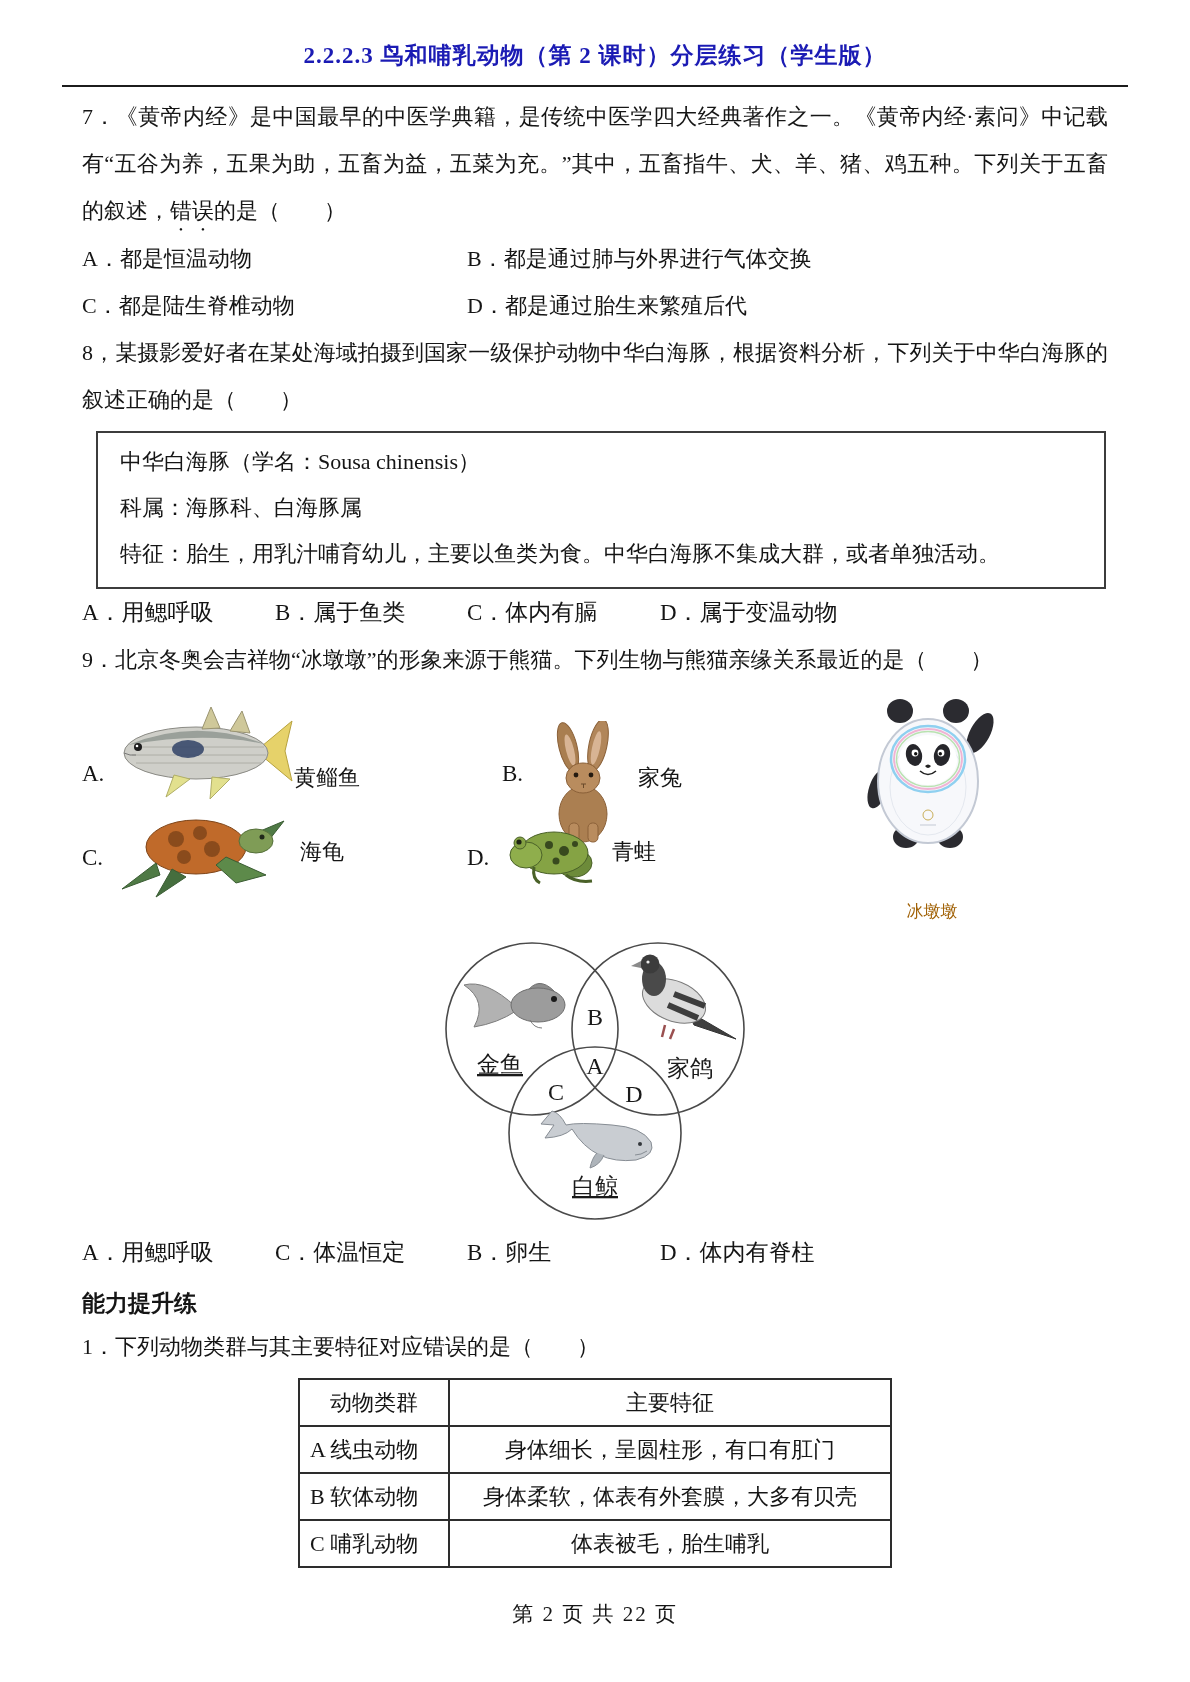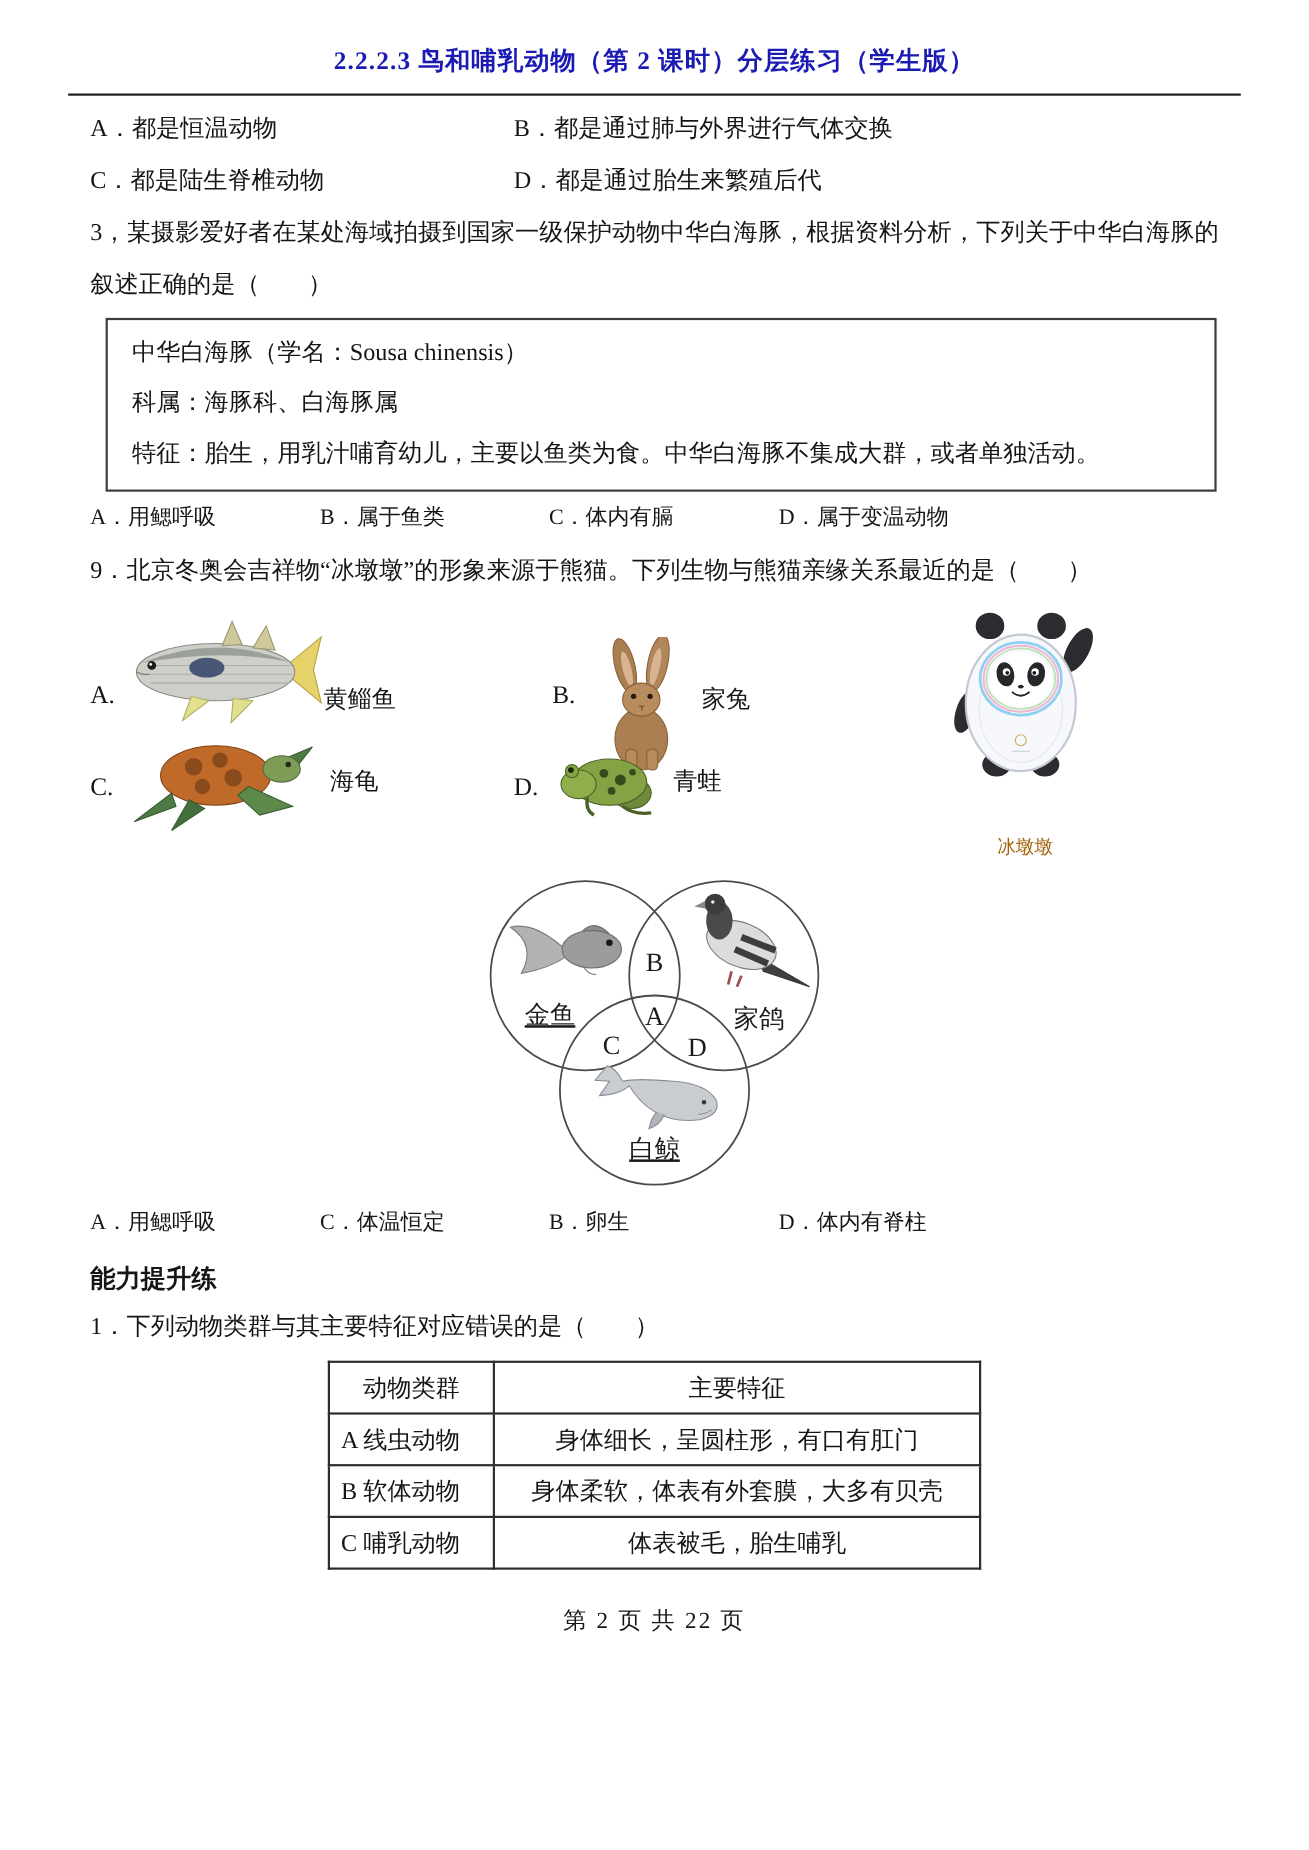--- a/index.html
+++ b/index.html
@@ -6,21 +6,21 @@
   body{width:1190px;height:1682px;overflow:hidden;position:relative;
        font-family:"Liberation Serif","DejaVu Serif",serif;color:#151515;}
   .page{box-sizing:border-box;width:1190px;height:1682px;padding:36px 82px 0 82px;}
   h1.title{margin:0;padding-top:4px;text-align:center;font-size:23px;font-weight:bold;
            color:#1b1bb4;letter-spacing:1px;}
   .rule{border-top:2px solid #1c1c1c;margin:14px -20px 6px -20px;height:0;}
   .para{font-size:22px;line-height:47px;text-align:justify;margin:0;}
   .emph{text-emphasis:filled dot #111;-webkit-text-emphasis:filled dot #111;
         text-emphasis-position:under right;-webkit-text-emphasis-position:under right;}
   .q7opts{display:grid;grid-template-columns:385px 1fr;font-size:22px;line-height:47px;}
-  .optrow{display:grid;grid-template-columns:193px 192px 193px 1fr;font-size:20px;line-height:47px;gap:16px;}
+  .optrow{display:grid;grid-template-columns:193px 192px 193px 1fr;font-size:23px;line-height:47px;}
   .infobox{margin:8px 2px 0 14px;border:2px solid #3c3c3c;padding:6px 22px 10px 22px;}
   .infobox p{margin:0;font-size:22px;line-height:46px;text-align:justify;}
   .figure9{position:relative;height:250px;margin-top:2px;}
   .figure9 .letter{position:absolute;font-size:23px;}
   .figure9 .lbl{position:absolute;font-size:22px;}
   .figure9 svg{position:absolute;}
   .mascot-lbl{position:absolute;font-size:17px;color:#a16207;text-align:center;width:120px;}
   .vennwrap{width:302px;margin:6px auto 2px auto;}
   .heading2{margin:12px 0 4px 0;font-family:"Liberation Sans","DejaVu Sans",sans-serif;
             font-weight:bold;font-size:23px;}
@@ -33,28 +33,29 @@
   svg text{font-family:"Liberation Serif","DejaVu Serif",serif;fill:#1a1a1a;}
 </style>
 </head>
 <body>
 
 <div class="page">
 
   <h1 class="title">2.2.2.3 鸟和哺乳动物（第 2 课时）分层练习（学生版）</h1>
   <div class="rule"></div>
 
+  <p class="para"><span>7．《黄帝内经》是中国最早的中医学典籍，是传统中医学四大经典著作之一。《黄帝内经·素问》中记载有“五谷为养，五果为助，五畜为益，五菜为充。”其中，五畜指牛、犬、羊、猪、鸡五种。下列关于五畜的叙述，</span><span class="emph">错误</span><span>的是（　　）</span></p>
   <div class="q7opts">
     <span class="opt">A．都是恒温动物</span>
     <span class="opt">B．都是通过肺与外界进行气体交换</span>
     <span class="opt">C．都是陆生脊椎动物</span>
     <span class="opt">D．都是通过胎生来繁殖后代</span>
   </div>
 
-  <p class="para">3，某摄影爱好者在某处海域拍摄到国家一级保护动物中华白海豚，根据资料分析，下列关于中华白海豚的叙述正确的是（　　）</p>
+  <p class="para">8，某摄影爱好者在某处海域拍摄到国家一级保护动物中华白海豚，根据资料分析，下列关于中华白海豚的叙述正确的是（　　）</p>
   <div class="infobox">
     <p>中华白海豚（学名：Sousa chinensis）</p>
     <p>科属：海豚科、白海豚属</p>
     <p>特征：胎生，用乳汁哺育幼儿，主要以鱼类为食。中华白海豚不集成大群，或者单独活动。</p>
   </div>
   <div class="optrow">
     <span>A．用鳃呼吸</span>
     <span>B．属于鱼类</span>
     <span>C．体内有膈</span>
     <span>D．属于变温动物</span>

